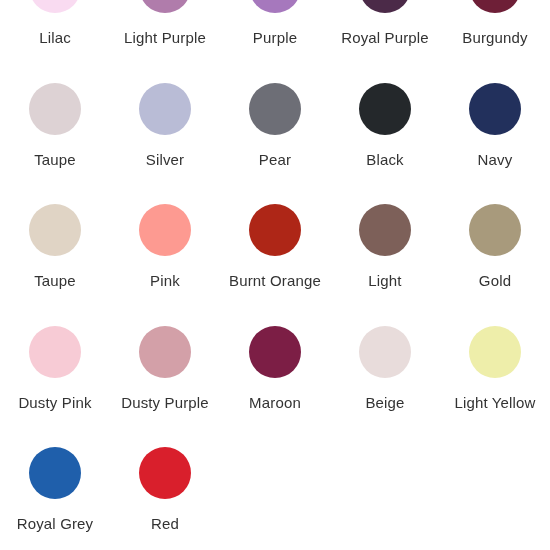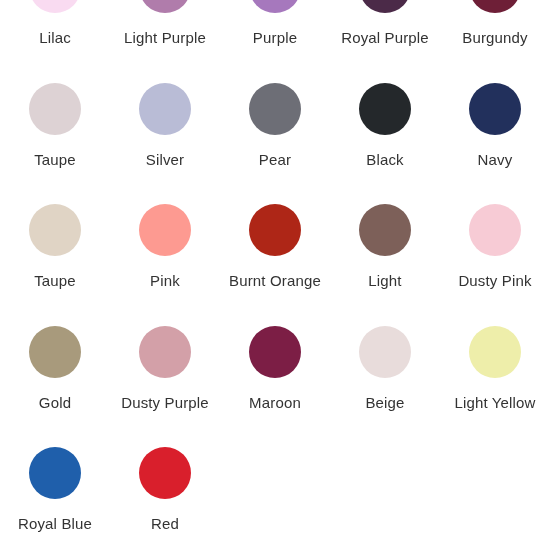--- a/index.html
+++ b/index.html
@@ -105,44 +105,44 @@
     </div>
     <div class="swatch-cell">
       <div class="swatch-dot" style="background-color: rgb(174, 38, 23);"></div>
       <div class="swatch-label">Burnt Orange</div>
     </div>
     <div class="swatch-cell">
       <div class="swatch-dot" style="background-color: rgb(125, 96, 89);"></div>
       <div class="swatch-label">Light</div>
     </div>
     <div class="swatch-cell">
+      <div class="swatch-dot" style="background-color: rgb(168, 154, 124);"></div>
+      <div class="swatch-label">Gold</div>
+    </div>
+    <div class="swatch-cell">
       <div class="swatch-dot" style="background-color: rgb(247, 203, 213);"></div>
       <div class="swatch-label">Dusty Pink</div>
-    </div>
-    <div class="swatch-cell">
-      <div class="swatch-dot" style="background-color: rgb(168, 154, 124);"></div>
-      <div class="swatch-label">Gold</div>
     </div>
     <div class="swatch-cell">
       <div class="swatch-dot" style="background-color: rgb(211, 160, 168);"></div>
       <div class="swatch-label">Dusty Purple</div>
     </div>
     <div class="swatch-cell">
       <div class="swatch-dot" style="background-color: rgb(124, 30, 69);"></div>
       <div class="swatch-label">Maroon</div>
     </div>
     <div class="swatch-cell">
       <div class="swatch-dot" style="background-color: rgb(232, 220, 219);"></div>
       <div class="swatch-label">Beige</div>
     </div>
     <div class="swatch-cell">
       <div class="swatch-dot" style="background-color: rgb(238, 238, 170);"></div>
       <div class="swatch-label">Light Yellow</div>
     </div>
     <div class="swatch-cell">
       <div class="swatch-dot" style="background-color: rgb(31, 95, 171);"></div>
-      <div class="swatch-label">Royal Blue</div>
+      <div class="swatch-label">Royal Grey</div>
     </div>
     <div class="swatch-cell">
       <div class="swatch-dot" style="background-color: rgb(217, 31, 44);"></div>
       <div class="swatch-label">Red</div>
     </div>
   </div>
 
 </body></html>

